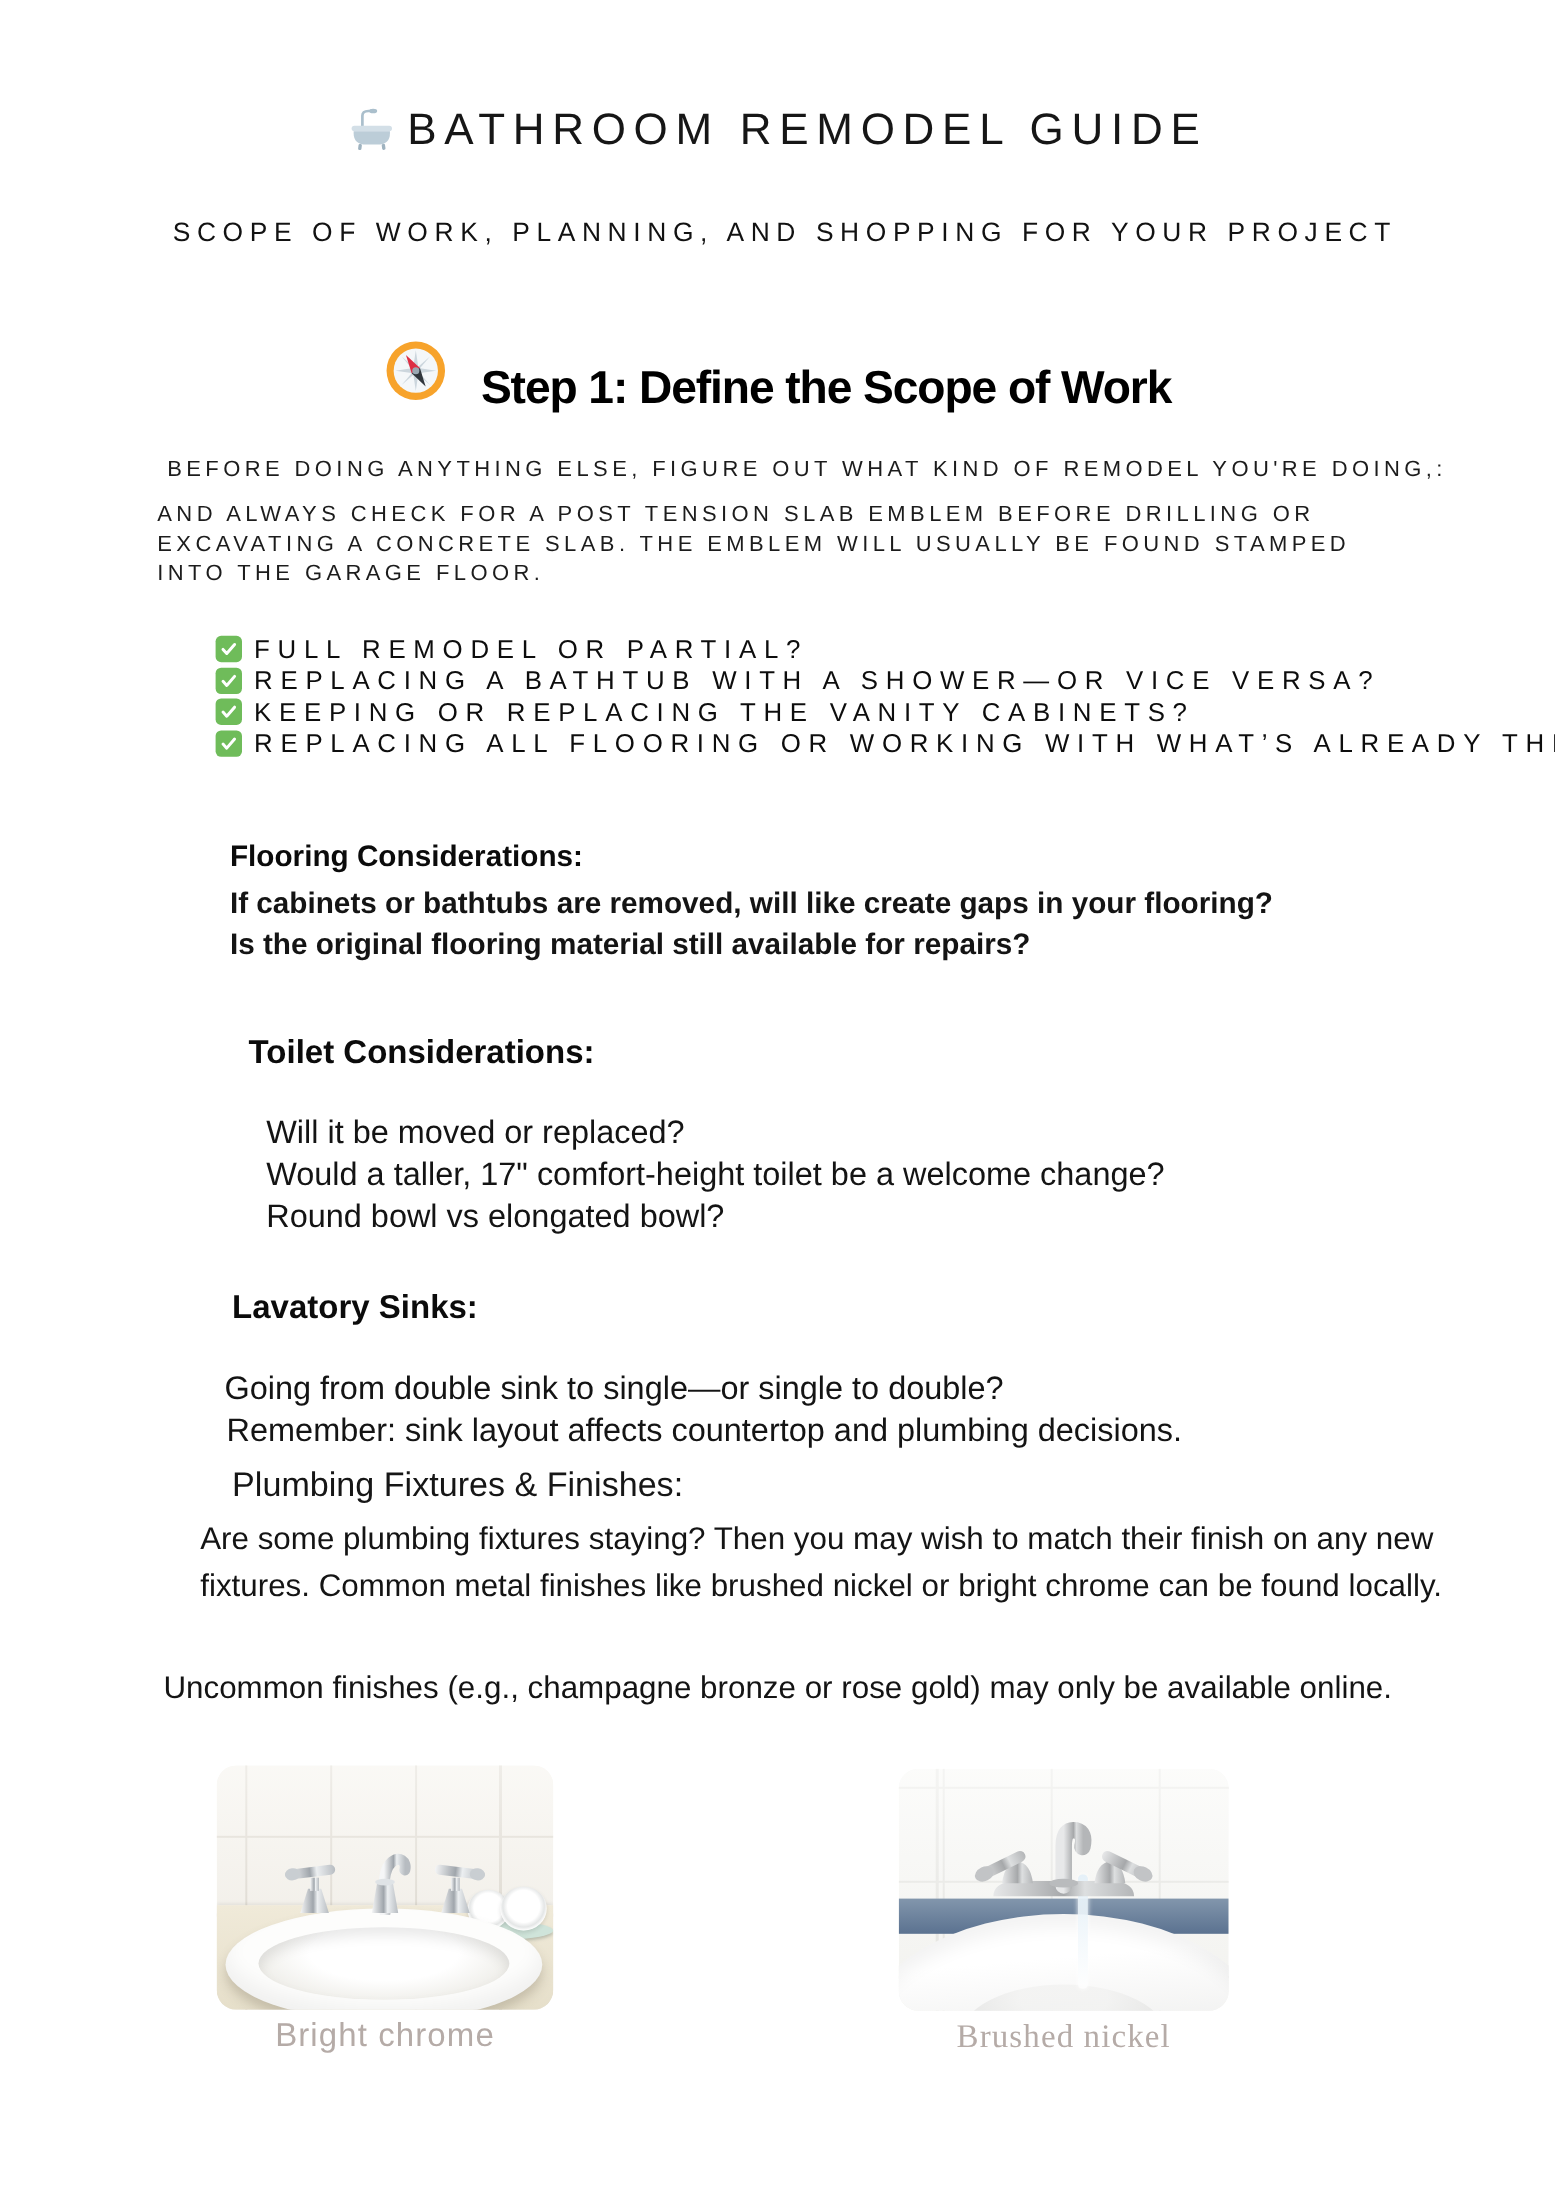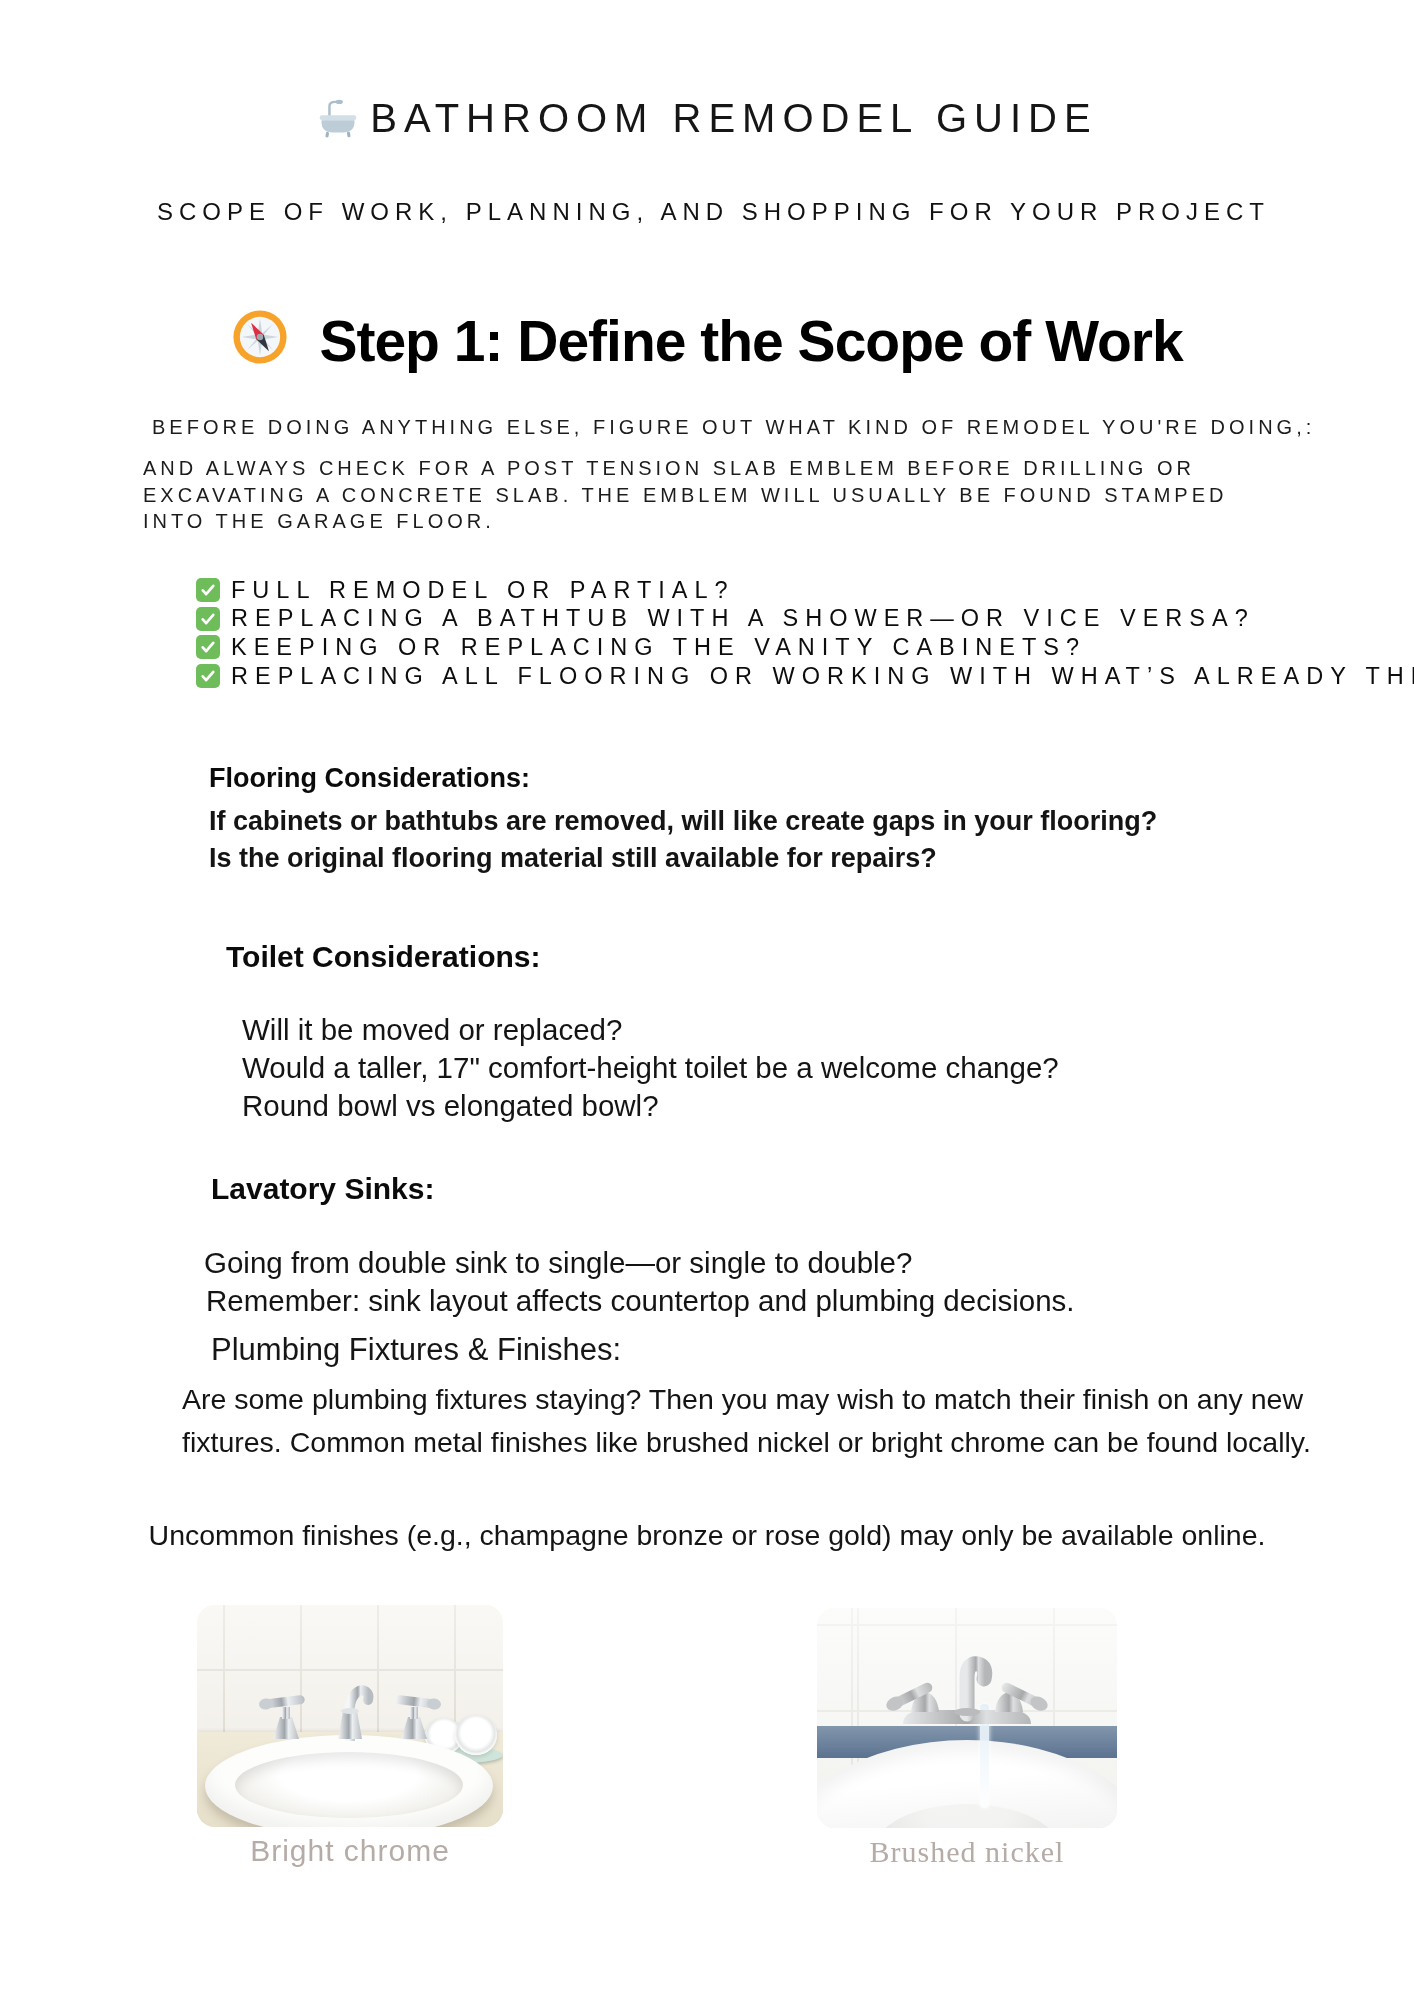--- a/index.html
+++ b/index.html
@@ -8,22 +8,22 @@
   .abs{position:absolute;}
 
   
   .doc-title{top:96px;left:0;right:0;text-align:center;font-size:40px;font-weight:400;
              letter-spacing:7px;color:#161616;white-space:nowrap;}
   .doc-title .emoji{display:inline-block;vertical-align:-9px;margin-right:10px;}
   .doc-subtitle{top:198px;left:0;right:0;text-align:center;font-size:24px;font-weight:400;
                 letter-spacing:6px;color:#121212;white-space:nowrap;padding-left:13px;}
 
   
-  .step-heading{top:308px;left:0;right:0;display:flex;justify-content:center;align-items:flex-start;
-                gap:30px;font-size:57px;font-weight:700;letter-spacing:-1px;color:#000;}
+  .step-heading{top:308px;left:0;right:0;display:flex;justify-content:center;align-items:flex-end;
+                gap:30px;font-size:42px;font-weight:700;letter-spacing:-1px;color:#000;}
   .step-heading .emoji{flex:0 0 auto;}
 
   
   .caps{font-size:20px;letter-spacing:4px;color:#1c1c1c;font-weight:400;}
   .intro{top:416px;left:152px;white-space:nowrap;}
   .warning{top:455px;left:143px;width:1110px;line-height:26.5px;}
 
   
   .checklist{top:576px;left:196px;list-style:none;margin:0;padding:0;}
   .checklist li{display:flex;align-items:center;gap:11px;height:28.6px;white-space:nowrap;}

